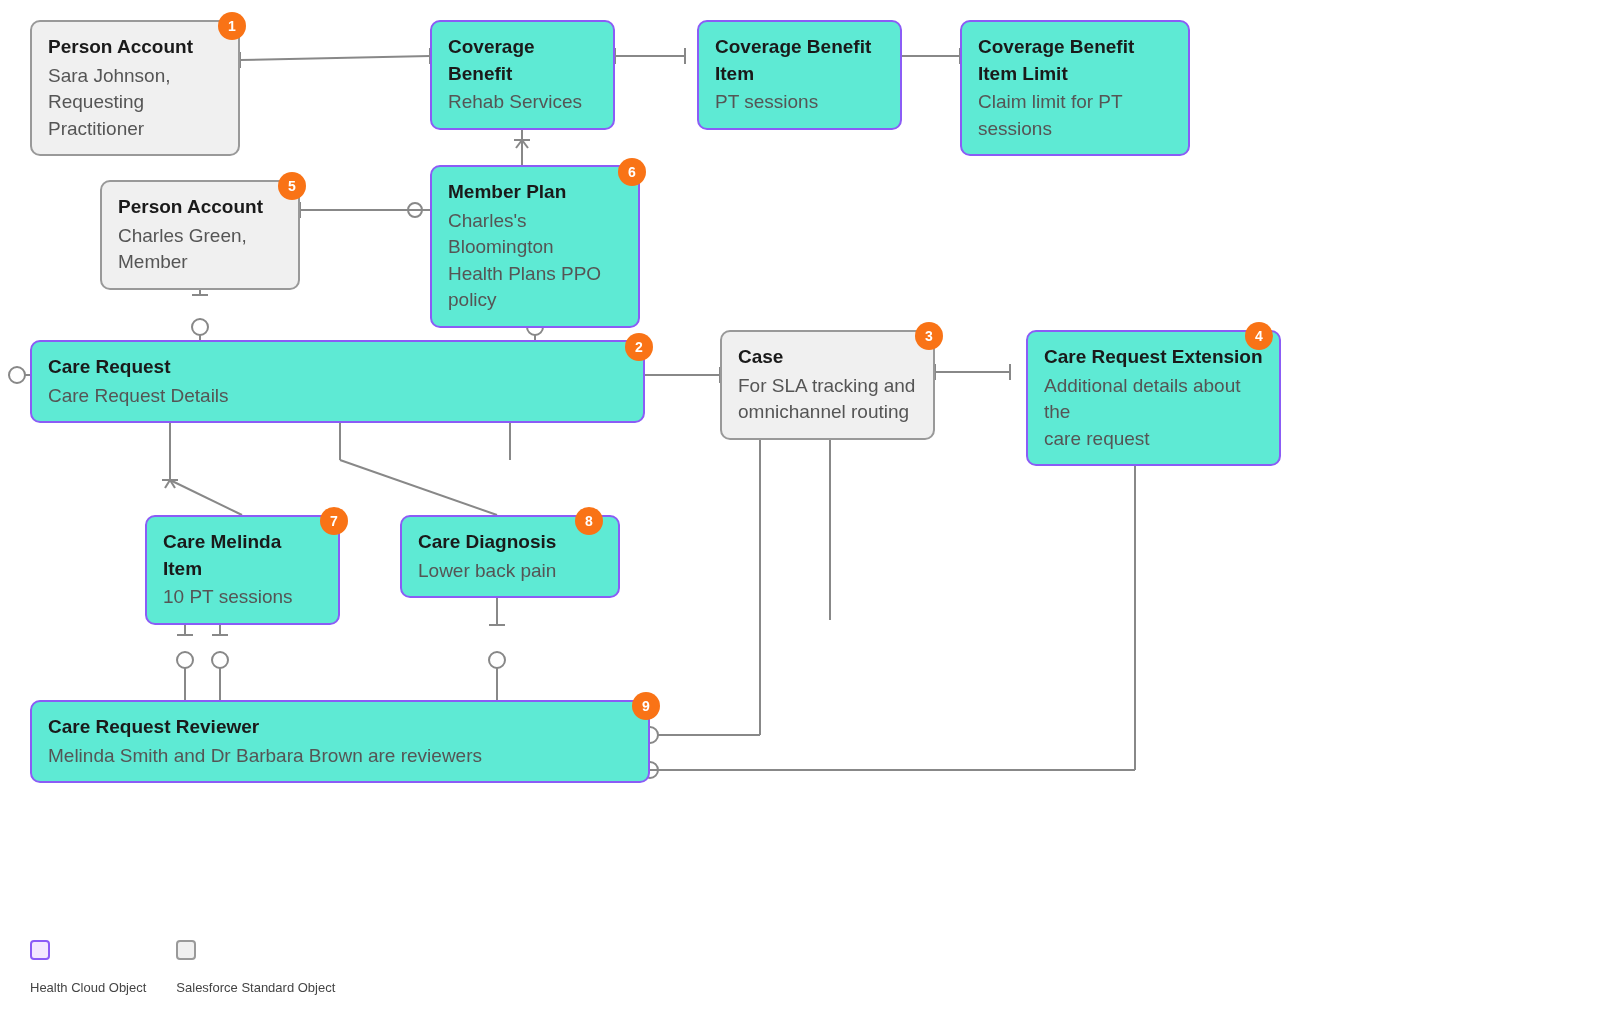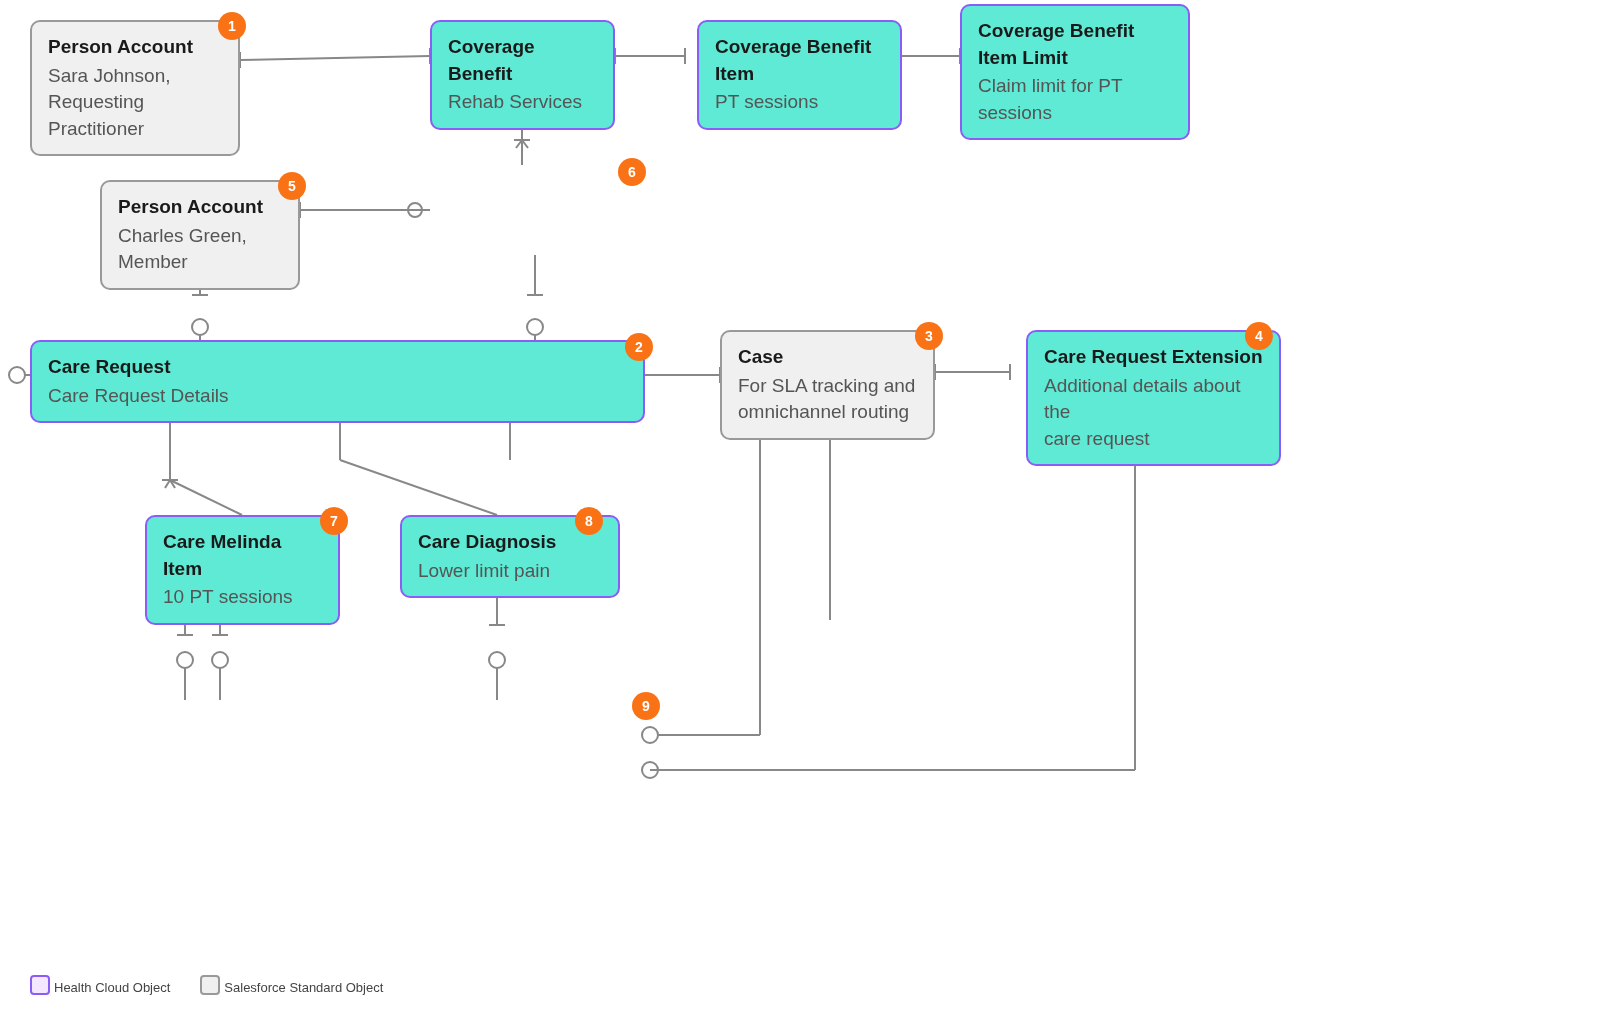--- a/index.html
+++ b/index.html
@@ -68,22 +68,23 @@
       bottom: 20px;
       left: 30px;
       display: flex;
       align-items: center;
       gap: 30px;
       font-size: 13px;
       color: #444;
     }
     .legend-item {
       display: flex;
-      align-items: flex-end;
-      gap: 4px;
+      align-items: flex-start;
+      gap: 20px;
+      flex-direction: column;
     }
     .legend-box {
       width: 20px;
       height: 20px;
       border-radius: 4px;
     }
     .legend-box-purple {
       background: #f3e8ff;
       border: 2px solid #8b5cf6;
     }
@@ -207,33 +208,37 @@
   <div class="node node-purple" style="left:430px; top:20px; width:185px; min-height:70px;">
     <span class="node-title">Coverage Benefit</span>
     <span class="node-subtitle">Rehab Services</span>
   </div>
 
   <div class="node node-purple" style="left:685px; top:20px; width:205px; min-height:70px;margin-left:12px;">
     <span class="node-title">Coverage Benefit Item</span>
     <span class="node-subtitle">PT sessions</span>
   </div>
 
-  <div class="node node-purple" style="left:960px; top:4px; width:230px; min-height:70px;">
+  <div class="node node-purple" style="left:960px; top:20px; width:230px; min-height:70px;">
     <span class="node-title">Coverage Benefit Item Limit</span>
     <span class="node-subtitle">Claim limit for PT sessions</span>
   </div>
 
   <div class="node node-gray" style="left:100px; top:180px; width:200px; min-height:70px;">
     <span class="node-title">Person Account</span>
     <span class="node-subtitle">Charles Green, Member</span>
   </div>
   <div class="badge" style="left:278px; top:172px;">
     <span>5</span>
   </div>
 
+  <div class="node node-purple" style="left:430px; top:165px; width:210px; min-height:90px;">
+    <span class="node-title">Member Plan</span>
+    <span class="node-subtitle">Charles's Bloomington<br>Health Plans PPO policy</span>
+  </div>
   <div class="badge" style="left:618px; top:158px;">
     <span>6</span>
   </div>
 
   <div class="node node-purple" style="left:30px; top:340px; width:615px; min-height:70px;">
     <span class="node-title">Care Request</span>
     <span class="node-subtitle">Care Request Details</span>
   </div>
   <div class="badge" style="left:625px; top:333px;">
     <span>2</span>
@@ -258,26 +263,30 @@
   <div class="node node-purple" style="left:145px; top:515px; width:195px; min-height:70px;">
     <span class="node-title">Care Melinda Item</span>
     <span class="node-subtitle">10 PT sessions</span>
   </div>
   <div class="badge" style="left:320px; top:507px;">
     <span>7</span>
   </div>
 
   <div class="node node-purple" style="left:400px; top:515px; width:220px; min-height:70px;">
     <span class="node-title">Care Diagnosis</span>
-    <span class="node-subtitle">Lower limit pain</span>
+    <span class="node-subtitle">Lower back pain</span>
   </div>
   <div class="badge" style="left:575px; top:507px;">
     <span>8</span>
   </div>
 
+  <div class="node node-purple" style="left:30px; top:700px; width:620px; min-height:70px;">
+    <span class="node-title">Care Request Reviewer</span>
+    <span class="node-subtitle">Melinda Smith and Dr Barbara Brown are reviewers</span>
+  </div>
   <div class="badge" style="left:632px; top:692px;">
     <span>9</span>
   </div>
 
   <div class="legend">
     <div class="legend-item">
       <div class="legend-box legend-box-purple"></div>
       <span>Health Cloud Object</span>
     </div>
     <div class="legend-item">

